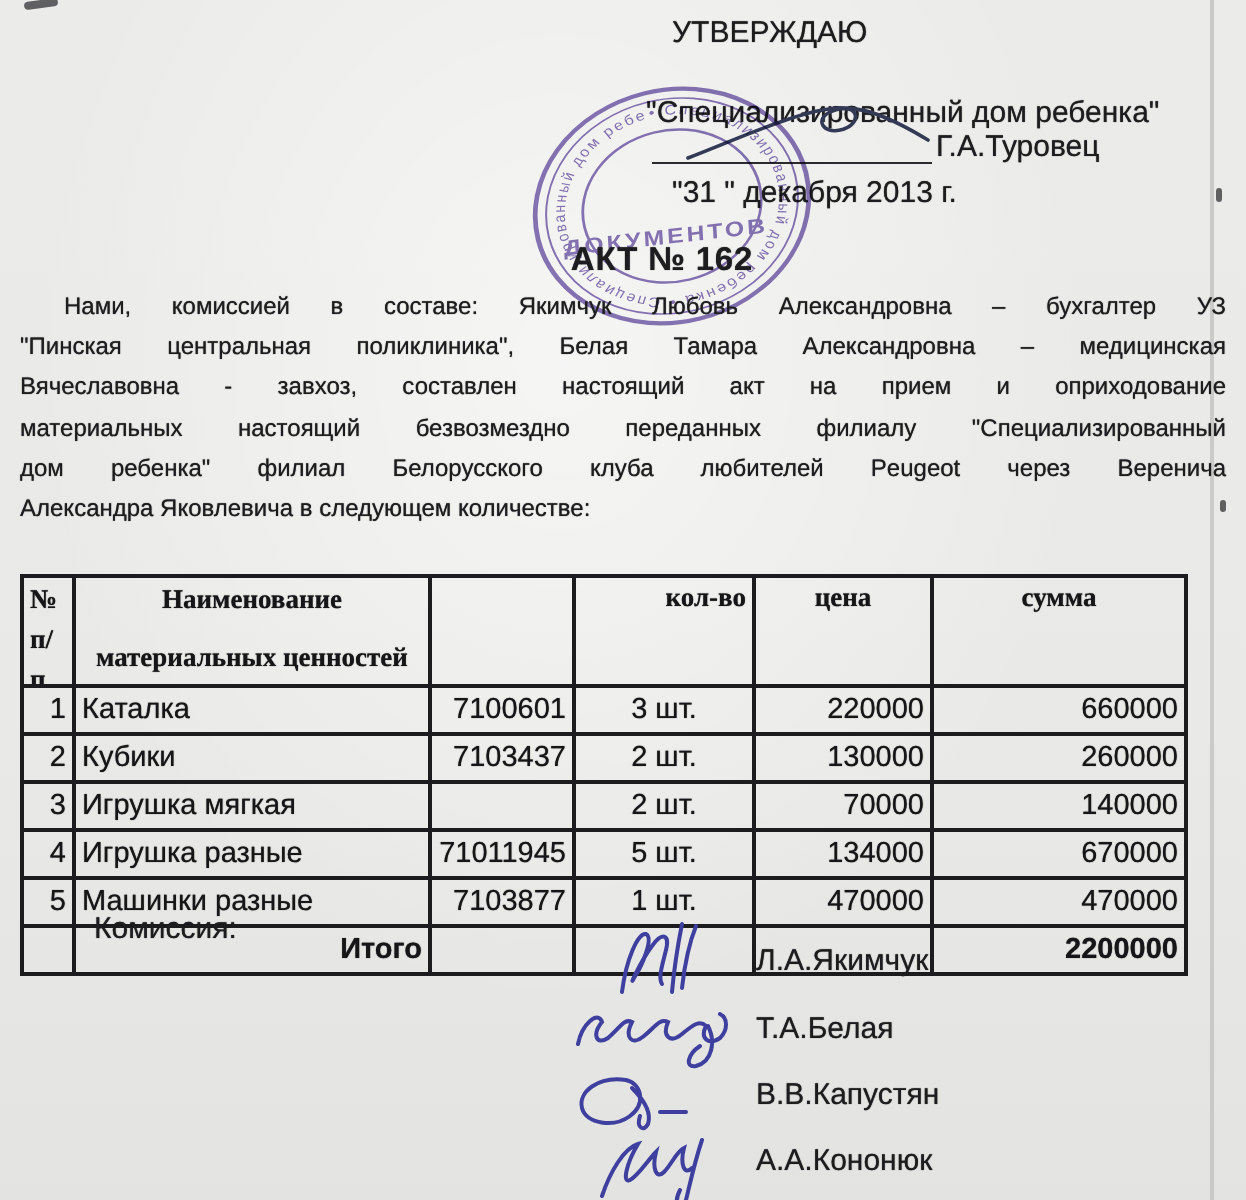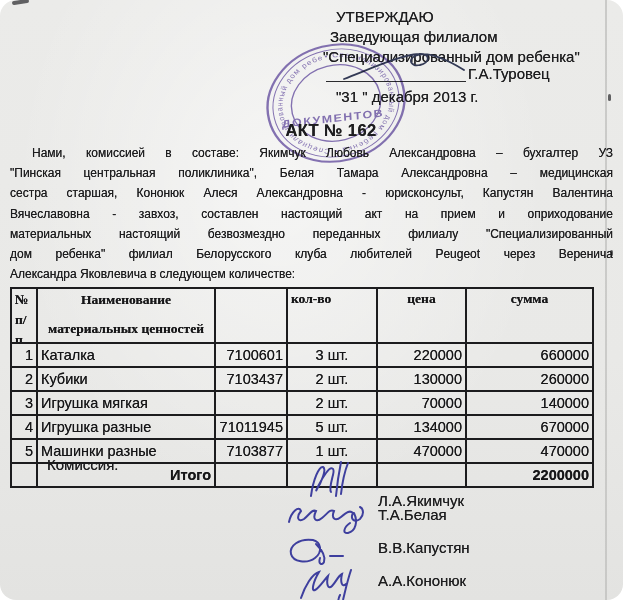--- a/index.html
+++ b/index.html
@@ -8,21 +8,20 @@
     font-family:"Liberation Sans", sans-serif;
     -webkit-font-smoothing:antialiased;
   }
   .paper{
     position:relative;width:623px;height:600px;
     background:
       radial-gradient(ellipse at 45% 30%, rgba(255,255,255,.55) 0%, rgba(255,255,255,0) 55%),
       linear-gradient(180deg,#ebebe9 0%, #e9e9e7 60%, #e3e3e1 100%);
     color:#1d1d1f;
     text-shadow:0 0 .5px rgba(25,25,25,.85);
-    border-radius:16px;
   }
   .abs{position:absolute;}
   .t15{font-size:15px;line-height:19px;white-space:nowrap;}
   
   .sign-line{width:140px;height:19px;border-bottom:1.6px solid #2b2b2e;}
   
   .doc-title{font-size:16.5px;font-weight:700;letter-spacing:.4px;text-align:center;width:170px;}
   
   .para{width:603px;}
   .para .pline{
@@ -60,21 +59,20 @@
 <body>
 
 <div class="paper">
 
   <div class="abs speck" style="left:12px;top:0;width:17px;height:4px;transform:rotate(-8deg);"></div>
   <div class="abs crease" style="left:605px;top:0;"></div>
   <div class="abs speck" style="left:608px;top:94px;width:3px;height:7px;"></div>
   <div class="abs speck" style="left:610px;top:250px;width:3px;height:6px;"></div>
 
   <div class="abs t15" style="left:336px;top:7px;">УТВЕРЖДАЮ</div>
-  <div class="abs t15" style="left:330px;top:27px;">Заведующая филиалом</div>
   <div class="abs t15" style="left:323px;top:47px;">"Специализированный дом ребенка"</div>
   <div class="abs sign-line" style="left:326px;top:62px;"></div>
   <div class="abs t15" style="left:468px;top:64px;">Г.А.Туровец</div>
   <div class="abs t15" style="left:336px;top:87px;">"31 " декабря 2013 г.</div>
 
   <svg class="abs" style="left:342px;top:48px;" width="125" height="34" viewBox="0 0 125 34">
     <path d="M2,31 C28,21 58,7 77,6 C89,5 88,15 78,17 C70,19 65,12 73,8 C83,3 99,8 122,22" fill="none" stroke="#333a55" stroke-width="1.8" stroke-linecap="round"></path>
   </svg>
 
   <svg class="abs stamp" style="left:258px;top:30px;" width="156" height="146" viewBox="0 0 156 146">
@@ -88,21 +86,20 @@
       </text>
       <text x="-4" y="22" transform="rotate(9)" text-anchor="middle" stroke="none" fill="#6f58ab" font-size="12.5" font-weight="bold" letter-spacing="1.5" font-family="Liberation Sans, sans-serif">ДОКУМЕНТОВ</text>
     </g>
   </svg>
 
   <div class="abs doc-title" style="left:246px;top:121px;">АКТ № 162</div>
 
   <div class="abs para" style="left:10px;top:143px;">
     <div class="pline first">Нами, комиссией в составе: Якимчук Любовь Александровна – бухгалтер УЗ</div>
     <div class="pline">"Пинская центральная поликлиника", Белая Тамара Александровна – медицинская</div>
-    <div class="pline">сестра старшая, Кононюк Алеся Александровна - юрисконсульт, Капустян Валентина</div>
     <div class="pline">Вячеславовна - завхоз, составлен настоящий акт на прием и оприходование</div>
     <div class="pline">материальных настоящий безвозмездно переданных филиалу "Специализированный</div>
     <div class="pline">дом ребенка" филиал Белорусского клуба любителей Peugeot через Веренича</div>
     <div class="pline last">Александра Яковлевича  в следующем количестве:</div>
   </div>
 
   <table class="act abs" style="left:10px;top:287px;">
     <colgroup>
       <col style="width:26px">
         <col style="width:178px">
@@ -119,21 +116,21 @@
         <span class="bot">п/п</span>
       </div>
           </td>
       <td>
             <div class="hcell" style="text-align:center;">
         <span class="top">Наименование</span>
         <span class="bot">материальных ценностей</span>
       </div>
           </td>
       <td></td>
-      <td style="text-align:left;margin-top:30px;">кол-во</td>
+      <td style="text-align:right;margin-top:30px;">кол-во</td>
       <td style="text-align:center;">цена</td>
       <td style="text-align:center;">сумма</td>
     </tr>
     <tr>
       <td class="c-num">1</td>
       <td>Каталка</td>
       <td class="c-code">7100601</td>
       <td class="c-qty">3 шт.</td>
       <td class="c-price">220000</td>
       <td class="c-sum">660000</td>
@@ -176,21 +173,21 @@
       <td></td>
       <td></td>
       <td></td>
       <td class="total-sum">2200000</td>
     </tr>
   </tbody>
     </table>
 
   <div class="abs t15" style="left:47px;top:455px;">Комиссия:</div>
 
-  <div class="abs t15" style="left:378px;top:471px;margin-top:20px;">Л.А.Якимчук</div>
+  <div class="abs t15" style="left:378px;top:471px;">Л.А.Якимчук</div>
   <div class="abs t15" style="left:378px;top:505px;">Т.А.Белая</div>
   <div class="abs t15" style="left:378px;top:538px;">В.В.Капустян</div>
   <div class="abs t15" style="left:378px;top:571px;">А.А.Кононюк</div>
 
   <svg class="abs" style="left:283px;top:456px;" width="110" height="148" viewBox="0 0 110 148">
     <g fill="none" stroke="#3e3f9e" stroke-width="2" stroke-linecap="round">
       <path d="M28,40 C30,24 36,10 40,11 C44,13 38,27 34,33 C31,39 37,25 43,17 C48,10 52,11 50,19 C48,27 46,33 48,36 M58,6 C56,16 54,29 53,40 M65,7 C61,17 59,29 58,38"></path>
       <path d="M6,66 C8,56 16,49 18,55 C13,61 15,67 21,63 C27,58 29,53 33,55 C29,63 33,67 39,62 C45,57 47,53 51,55 C48,62 52,66 58,61 C64,56 67,54 70,57 C67,63 71,67 77,63 C81,59 81,53 77,51 M71,57 C75,65 73,75 65,77 C59,78 61,71 67,67"></path>
       <path d="M30,84 C16,82 6,90 8,98 C10,106 24,108 32,102 C40,96 38,86 30,84 M33,88 C39,94 43,100 41,106 C39,110 35,108 37,102 M47,100 L60,100"></path>
       <path d="M18,142 C22,130 29,118 36,116 C30,126 28,136 32,134 C36,132 41,124 45,120 C43,128 45,134 49,130 C53,126 55,120 59,118 C57,126 59,132 63,128 M68,114 C64,126 62,136 60,144 C58,150 53,147 57,139"></path>

